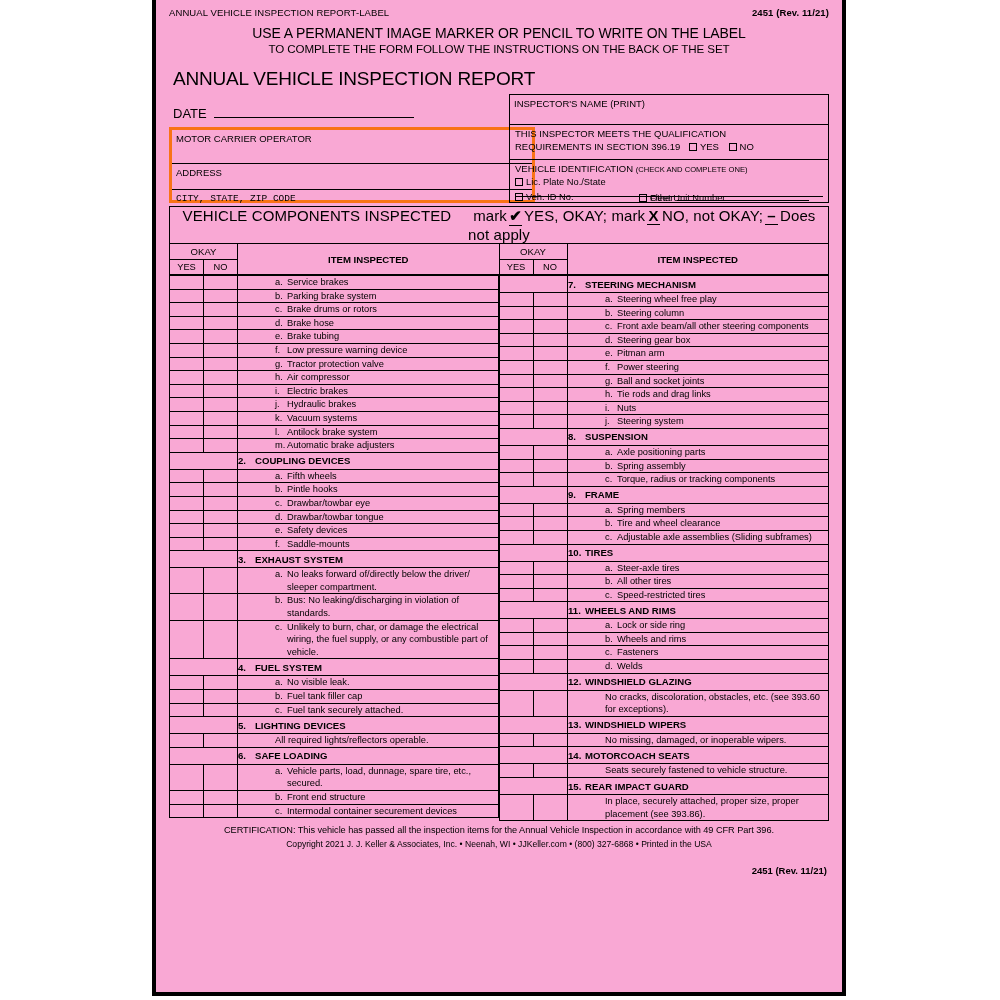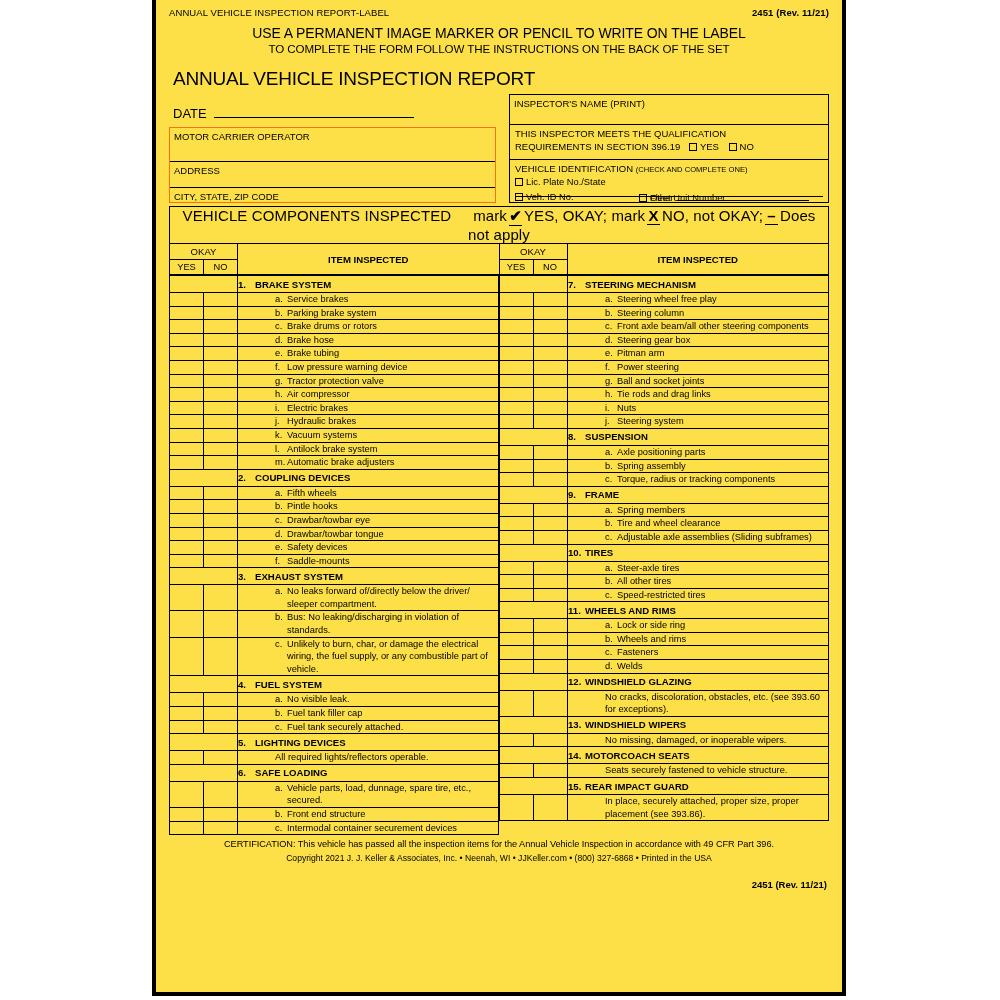--- a/index.html
+++ b/index.html
@@ -18,21 +18,21 @@
   
   #page {
     position: absolute;
     left: 152px;
     top: 0px;
     width: 694px;
     height: 996px;
     border: 4px solid #000;
     border-top: 0;
     box-sizing: border-box;
-    background: #fde047;
+    background: #f9a8d4;
   }
   #inner {
     position: absolute;
     left: 0; top: 0;
     width: 100%;
     height: 100%;
     box-sizing: border-box;
     padding: 7px 13px 0 13px;
   }
 
@@ -83,42 +83,42 @@
     display: inline-block;
     width: 200px;
     border-bottom: 1.6px solid #000;
     margin-left: 7px;
     height: 11px;
   }
 
   .boxcol-left {
     position: absolute;
     left: 0; top: 27px;
-    width: 327px;
-    border: 1px solid #f97316;
+    width: 366px;
+    border: 3px solid #f97316;
     box-sizing: border-box;
     height: 76px;
   }
   .boxcol-right {
     position: absolute;
     right: 0; top: -6px;
     width: 320px;
     border: 1px solid #000;
     box-sizing: border-box;
     height: 109px;
   }
   .lblcell {
     font-size: 9.5px;
     padding: 3px 0 0 4px;
     box-sizing: border-box;
   }
   .lblcell.b { border-bottom: 1px solid #000; }
   .h-mco { height: 34px; }
   .h-addr { height: 26px; }
-  .h-city { height: 16px; }
+  .h-city { height: 16px; font-family: Liberation Mono, monospace; }
 
   .insp-name { height: 30px; border-bottom: 1px solid #000; }
   .insp-qual { height: 31px; border-bottom: 1px solid #000; font-size: 9.5px; padding: 3px 0 0 5px; line-height: 12.5px; }
   .insp-vid  { height: 46px; font-size: 9.5px; padding: 3px 0 0 5px; }
 
   .chk {
     display: inline-block;
     width: 8px; height: 8px;
     border: 1px solid #000;
     box-sizing: border-box;
@@ -341,24 +341,20 @@
   <div class="colwrap">
     <div class="halftable">
       <table class="sub" id="tbl-left">
         <colgroup>
               <col style="width:34px">
               <col style="width:34px">
               <col>
             </colgroup>
         <tbody>
               <tr>
-                <td colspan="2"></td>
-                <td class="sec"><span class="num">1.</span><span>BRAKE SYSTEM</span></td>
-              </tr>
-              <tr>
                 <td class="cb"></td>
                 <td class="cb"></td>
                 <td class="itm">
                   <div class="itm-inner">
                     <span class="itm-ltr">a.</span>
                     <span class="itm-txt">Service brakes</span>
                   </div>
                 </td>
               </tr>
               <tr>

